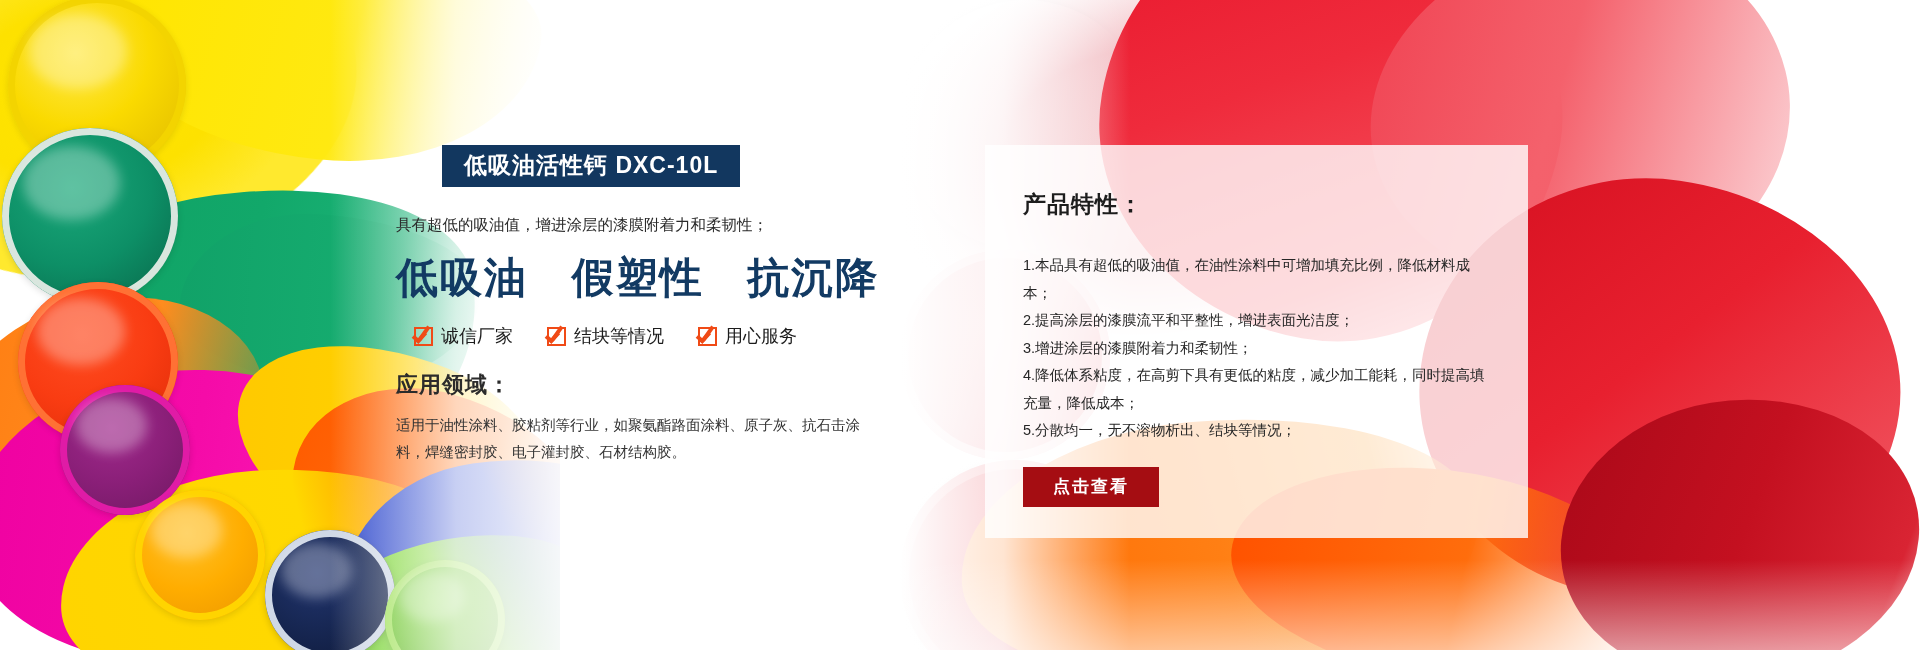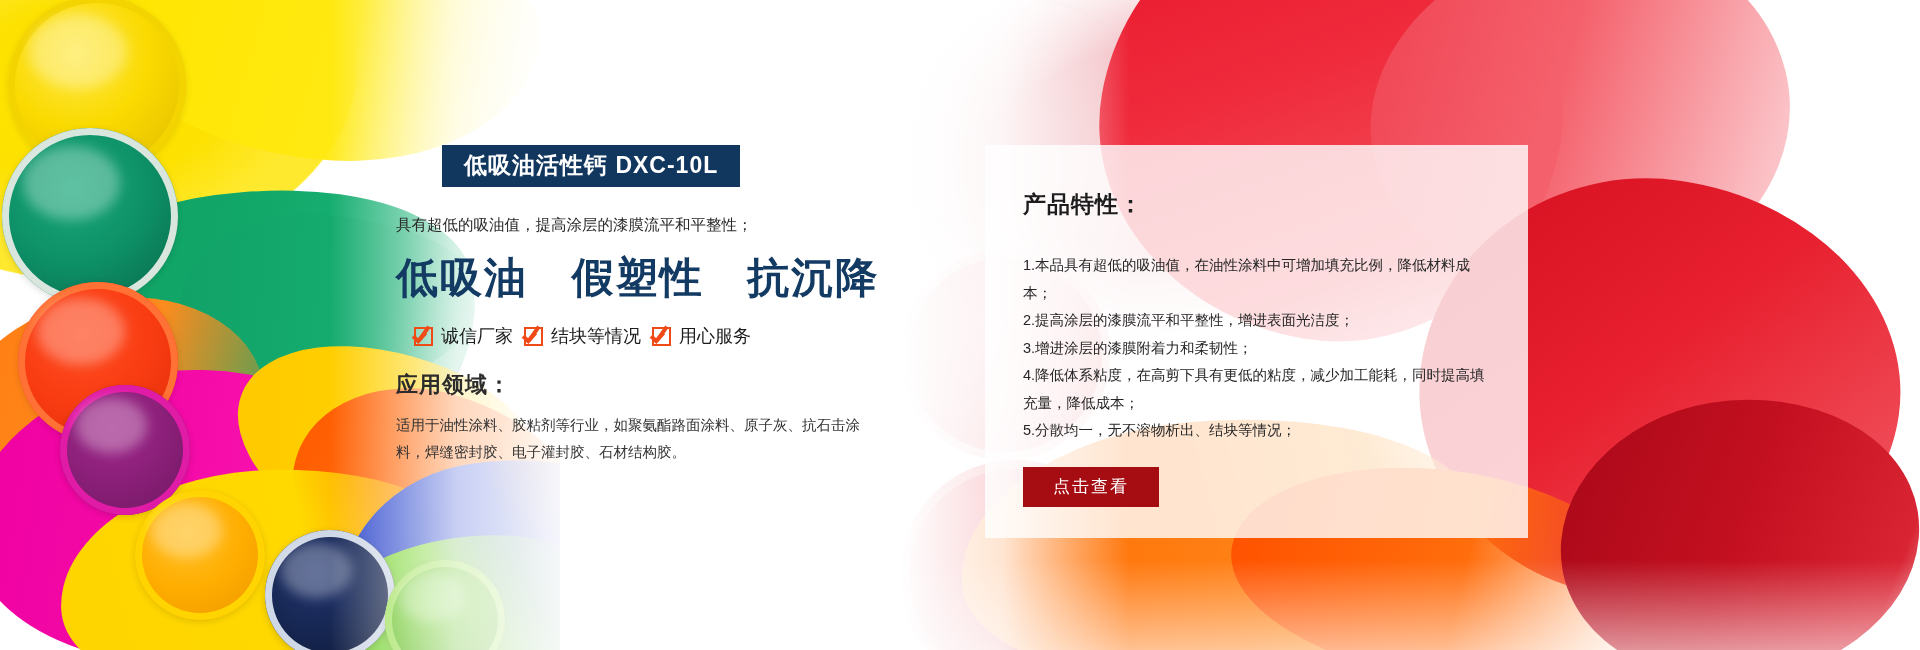--- a/index.html
+++ b/index.html
@@ -138,21 +138,21 @@
     display:inline-block; background:#12375f; color:#fff;
     font-size:23px; font-weight:bold; letter-spacing:1px;
     padding:9px 22px 10px 22px; line-height:1;margin-left:46px;
   }
   .sub-line { margin-top:26px; font-size:15.5px; color:#2a2a2a; line-height:1.6; }
   .headline { margin-top:16px; font-size:42px; font-weight:bold; color:#123a63;
     letter-spacing:2px; line-height:1.15; white-space:nowrap; }
   .headline span { margin-right:30px; }
   .headline span:last-child { margin-right:0; }
 
-  .feature-row { margin-top:22px; display:flex; align-items:center; gap:11px; padding-left:18px; }
+  .feature-row { margin-top:22px; display:flex; align-items:center; gap:34px; padding-left:18px; }
   .feature { display:flex; align-items:center; gap:8px; }
   .chk { width:19px; height:19px; border:2px solid #f04a16; position:relative; flex:0 0 auto; }
   .chk::before {
     content:""; position:absolute; left:2px; top:6px; width:9px; height:4.5px;
     border-left:4px solid #f04a16; border-bottom:4px solid #f04a16;
     transform:rotate(-48deg); transform-origin:left bottom;
   }
   .chk::after {
     content:""; position:absolute; left:6px; top:-4px; width:4px; height:17px;
     background:#f04a16; transform:rotate(35deg);
@@ -165,21 +165,21 @@
   
   .panel {
     position:absolute; left:985px; top:145px; width:543px; height:393px;
     background:rgba(255,255,255,.80); z-index:20; padding:44px 34px 0 38px;
   }
   .panel-title { font-size:23px; font-weight:bold; color:#1d1d1d; letter-spacing:1px; }
   .panel-list { margin-top:32px; }
   .panel-list li { list-style:none; font-size:14.5px; color:#262626; line-height:1.9; }
   .cta {
     display:inline-block; margin-top:22px; background:#a50d12; color:#fff;
-    font-size:17px; font-weight:normal; letter-spacing:2px;
+    font-size:17px; font-weight:bold; letter-spacing:2px;
     padding:11px 30px 12px 30px; border:none; cursor:pointer; line-height:1;
   }
 </style>
 </head>
 <body>
 
 <div class="banner">
 
   <div class="left-art">
     <div class="blob y-wash"></div>
@@ -216,21 +216,21 @@
     <div class="r-pot3"></div>
 
     <div class="right-fade"></div>
     <div class="right-fade-b"></div>
   </div>
 
   <div class="left-copy">
 
     <div class="title-bar">低吸油活性钙 DXC-10L</div>
 
-    <div class="sub-line">具有超低的吸油值，提高涂层的漆膜流平和平整性；</div>
+    <div class="sub-line">具有超低的吸油值，增进涂层的漆膜附着力和柔韧性；</div>
 
     <div class="headline">
       <span>低吸油</span>
       <span>假塑性</span>
       <span>抗沉降</span>
     </div>
 
     <div class="feature-row">
       <div class="feature">
         <span class="chk"></span>

